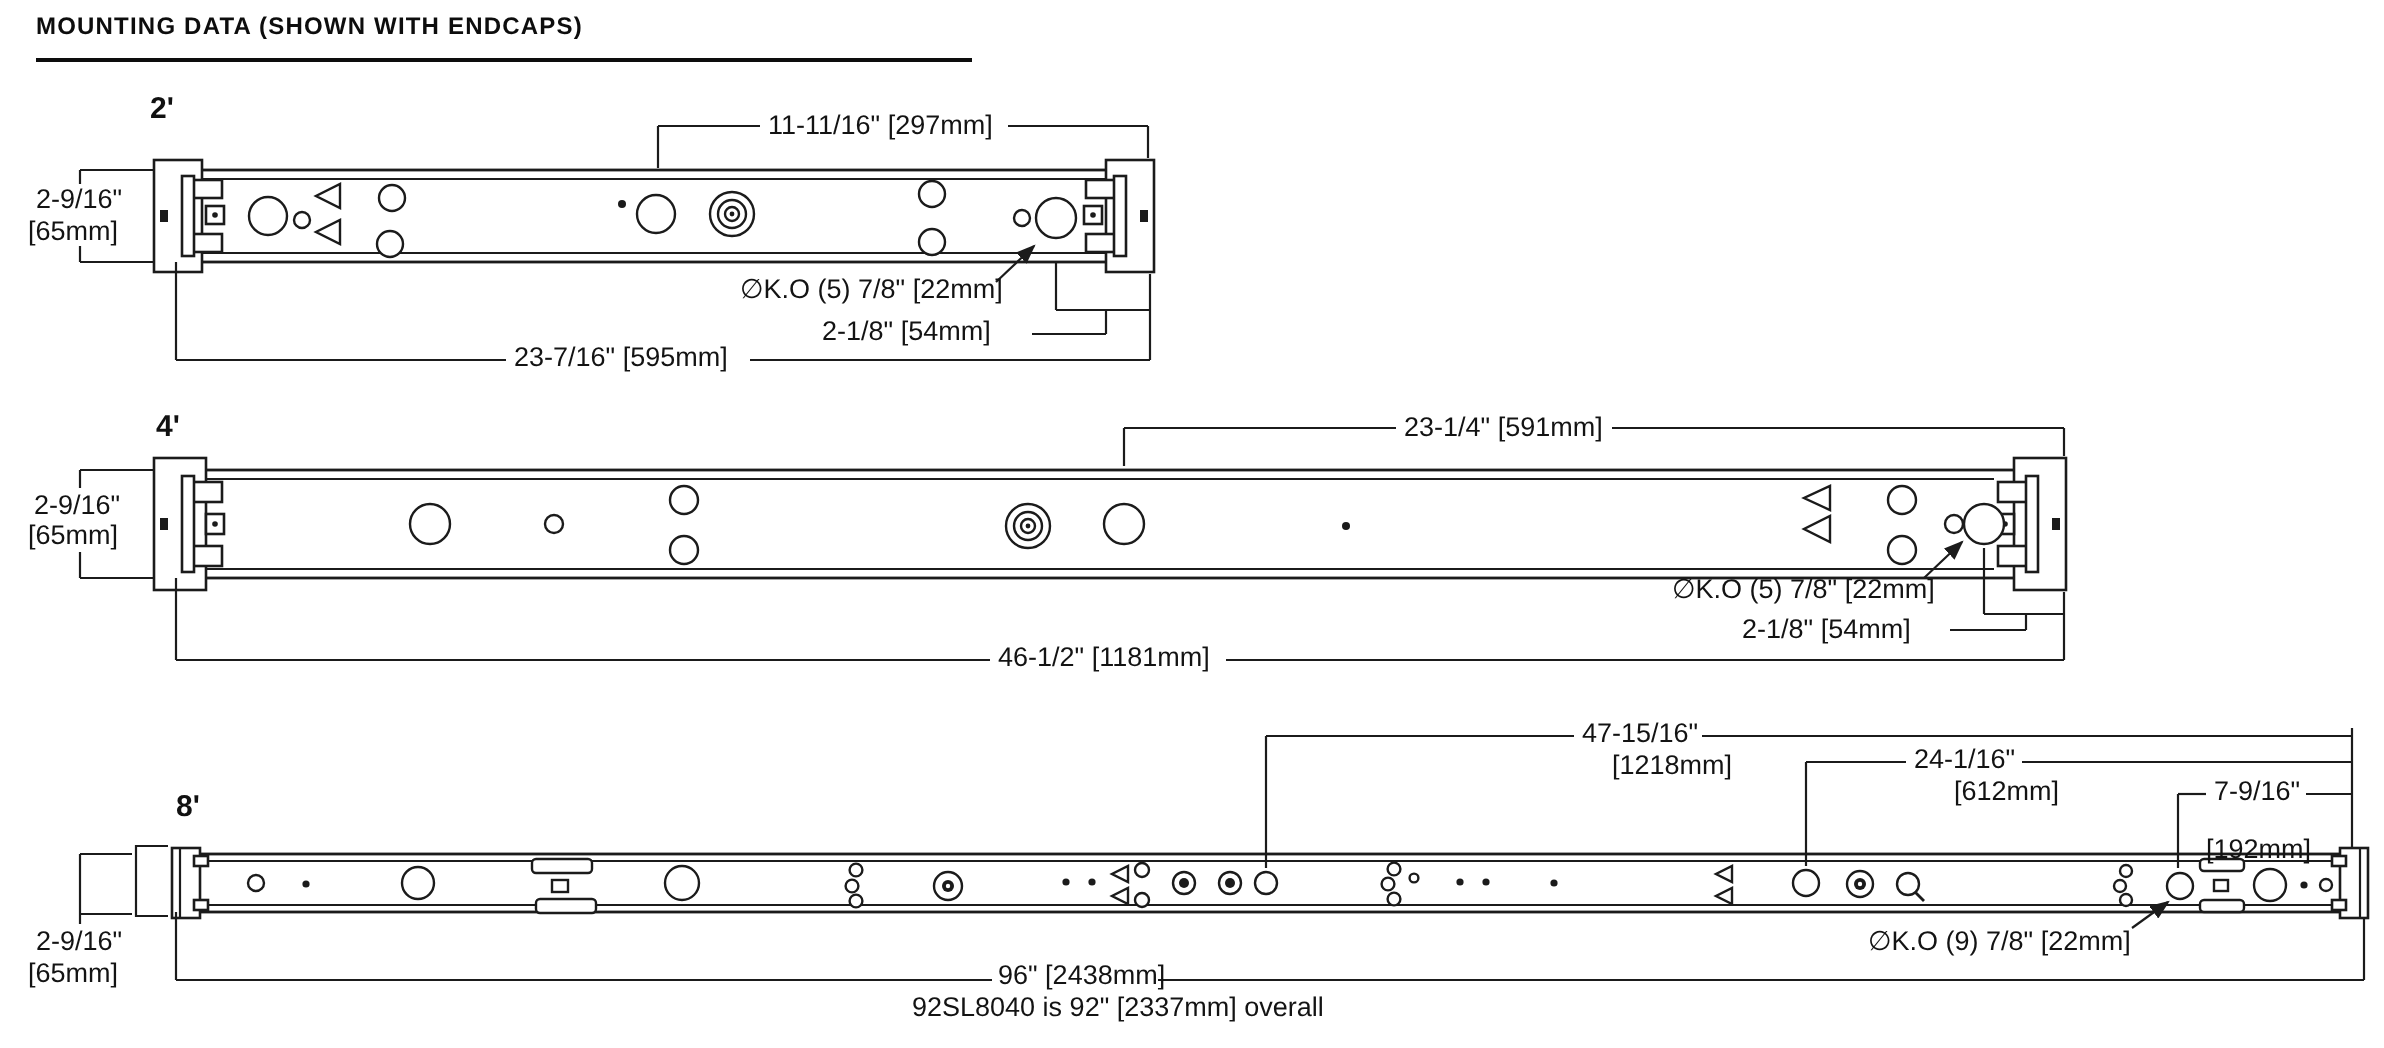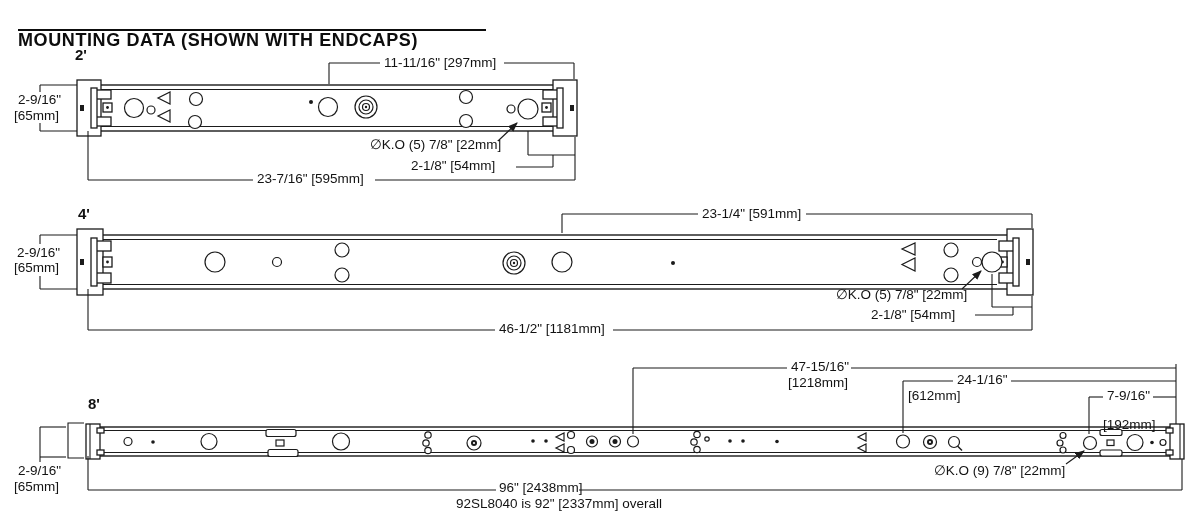--- a/index.html
+++ b/index.html
@@ -2,21 +2,21 @@
 <html><head>
 <meta charset="utf-8">
 <style>
   html,body{margin:0;padding:0;background:#ffffff;}
   .canvas{
     position:relative;width:1192px;height:524px;background:#ffffff;overflow:hidden;
     font-family:"Liberation Sans","DejaVu Sans",sans-serif;color:#111;
   }
   .lbl{position:absolute;font-size:13.5px;line-height:14px;white-space:nowrap;color:#131313;}
   .seclbl{position:absolute;font-size:15px;font-weight:bold;line-height:15px;color:#111;}
-  .title{position:absolute;left:18px;top:6px;font-size:18px;font-weight:bold;letter-spacing:.6px;color:#0d0d0d;white-space:nowrap;margin-top:24px;}
+  .title{position:absolute;left:18px;top:6px;font-size:12px;font-weight:bold;letter-spacing:.6px;color:#0d0d0d;white-space:nowrap;}
   .title-rule{position:absolute;left:18px;top:29px;width:468px;height:2px;background:#0d0d0d;}
   svg{position:absolute;left:0;top:0;}
   .ln{stroke:#1b1b1b;stroke-width:1.4;fill:none;}
   .thin{stroke:#1b1b1b;stroke-width:1.1;fill:none;}
   .hole{stroke:#1b1b1b;stroke-width:1.2;fill:#ffffff;}
   .wf{stroke:#1b1b1b;stroke-width:1.3;fill:#ffffff;}
   .blk{fill:#1b1b1b;stroke:none;}
 </style>
 </head>
 <body>
@@ -265,22 +265,22 @@
   <span class="lbl" style="left:14px;top:261px">[65mm]</span>
   <span class="lbl" style="left:702px;top:207px">23-1/4" [591mm]</span>
   <span class="lbl" style="left:836px;top:288px">∅K.O (5) 7/8" [22mm]</span>
   <span class="lbl" style="left:871px;top:308px">2-1/8" [54mm]</span>
   <span class="lbl" style="left:499px;top:322px">46-1/2" [1181mm]</span>
 
   <span class="seclbl" style="left:88px;top:396px">8'</span>
   <span class="lbl" style="left:18px;top:464px">2-9/16"</span>
   <span class="lbl" style="left:14px;top:480px">[65mm]</span>
   <span class="lbl" style="left:791px;top:360px">47-15/16"</span>
-  <span class="lbl" style="left:788px;top:376px">[1218mm]</span>
+  <span class="lbl" style="left:806px;top:376px">[1218mm]</span>
   <span class="lbl" style="left:957px;top:373px">24-1/16"</span>
-  <span class="lbl" style="left:908px;top:389px">[612mm]</span>
+  <span class="lbl" style="left:977px;top:389px">[612mm]</span>
   <span class="lbl" style="left:1107px;top:389px">7-9/16"</span>
   <span class="lbl" style="left:1103px;top:418px">[192mm]</span>
   <span class="lbl" style="left:934px;top:464px">∅K.O (9) 7/8" [22mm]</span>
   <span class="lbl" style="left:499px;top:481px">96" [2438mm]</span>
   <span class="lbl" style="left:456px;top:497px">92SL8040 is 92" [2337mm] overall</span>
 
 </div>
 
 </body></html>

